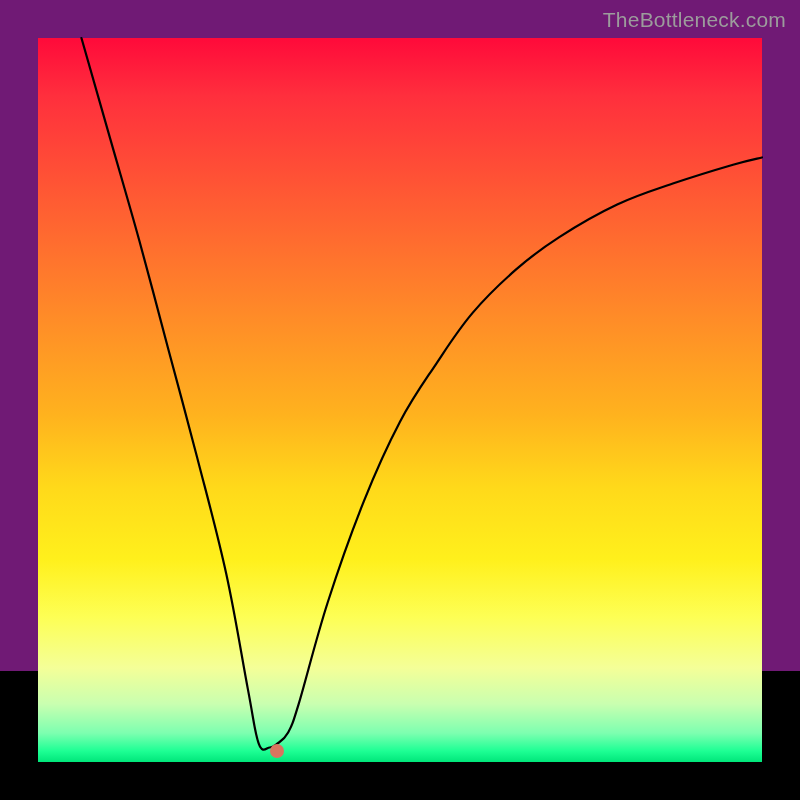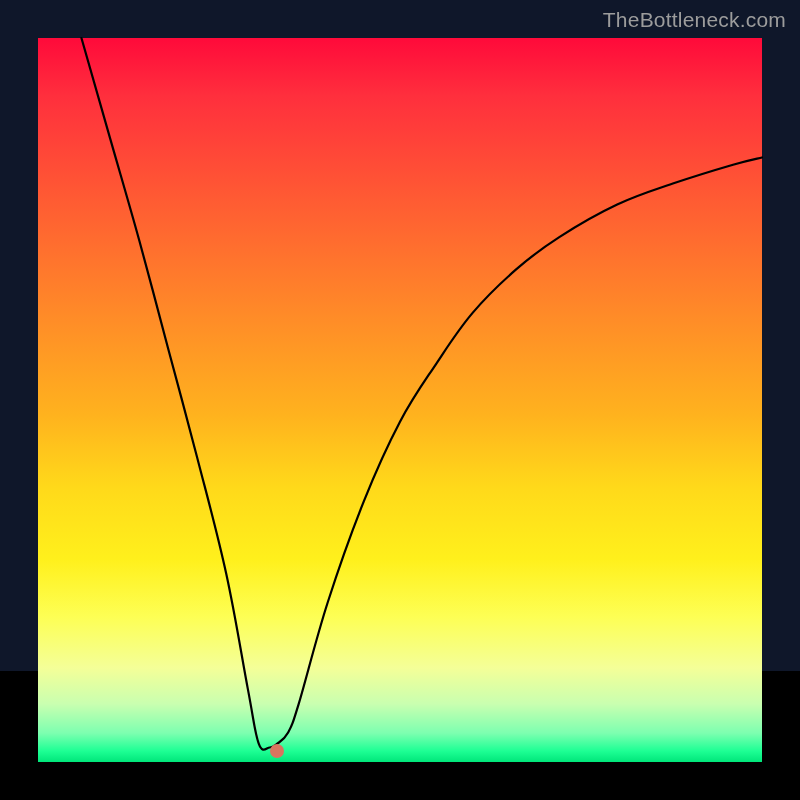--- a/index.html
+++ b/index.html
@@ -8,21 +8,21 @@
     width: 800px;
     height: 800px;
     background: #000;
     overflow: hidden;
     font-family: Arial, Helvetica, sans-serif;
   }
   .frame {
     position: relative;
     width: 800px;
     height: 671px;
-    background: #0f172a;
+    background: #701a75;
   }
   .plot {
     position: absolute;
     left: 38px;
     top: 38px;
     width: 724px;
     height: 724px;
     
     background: linear-gradient(
       to bottom,

